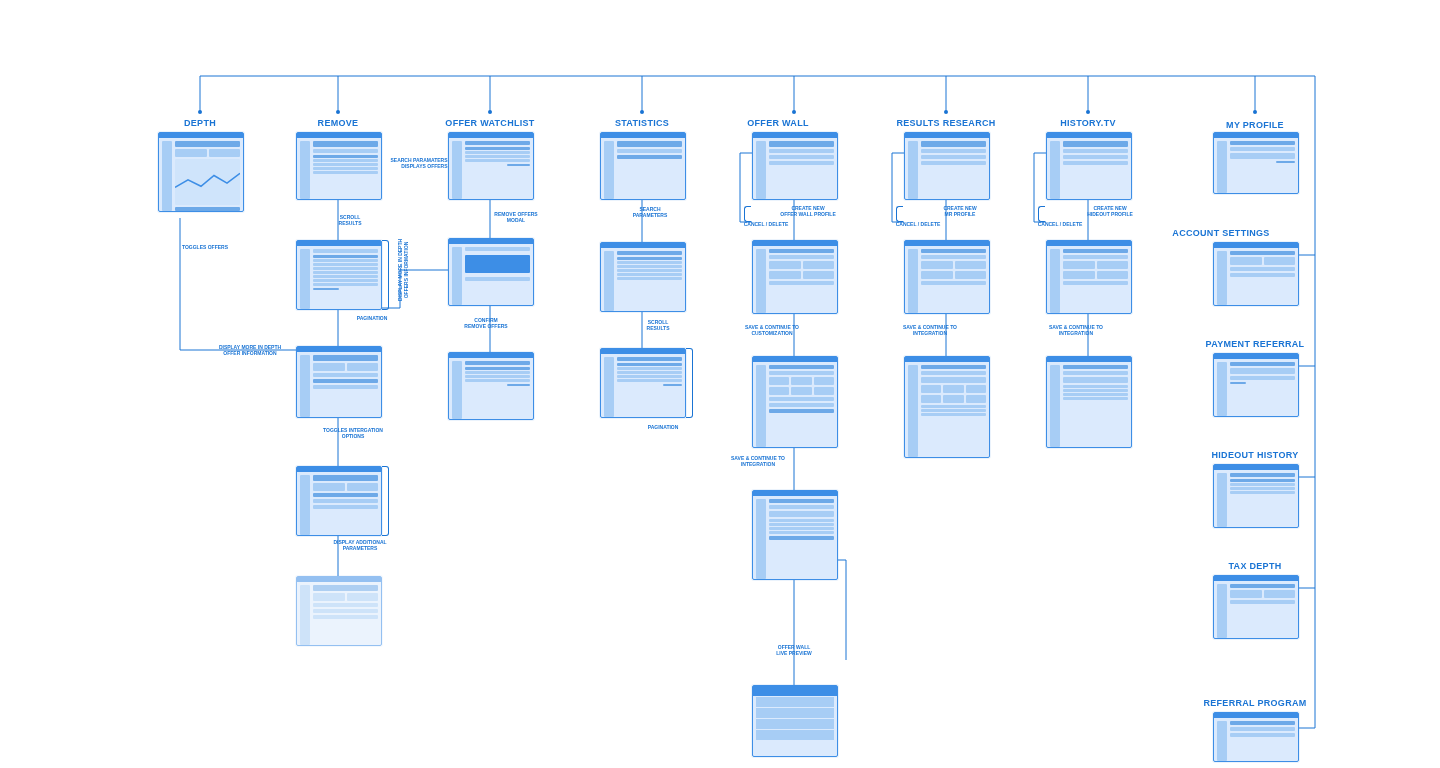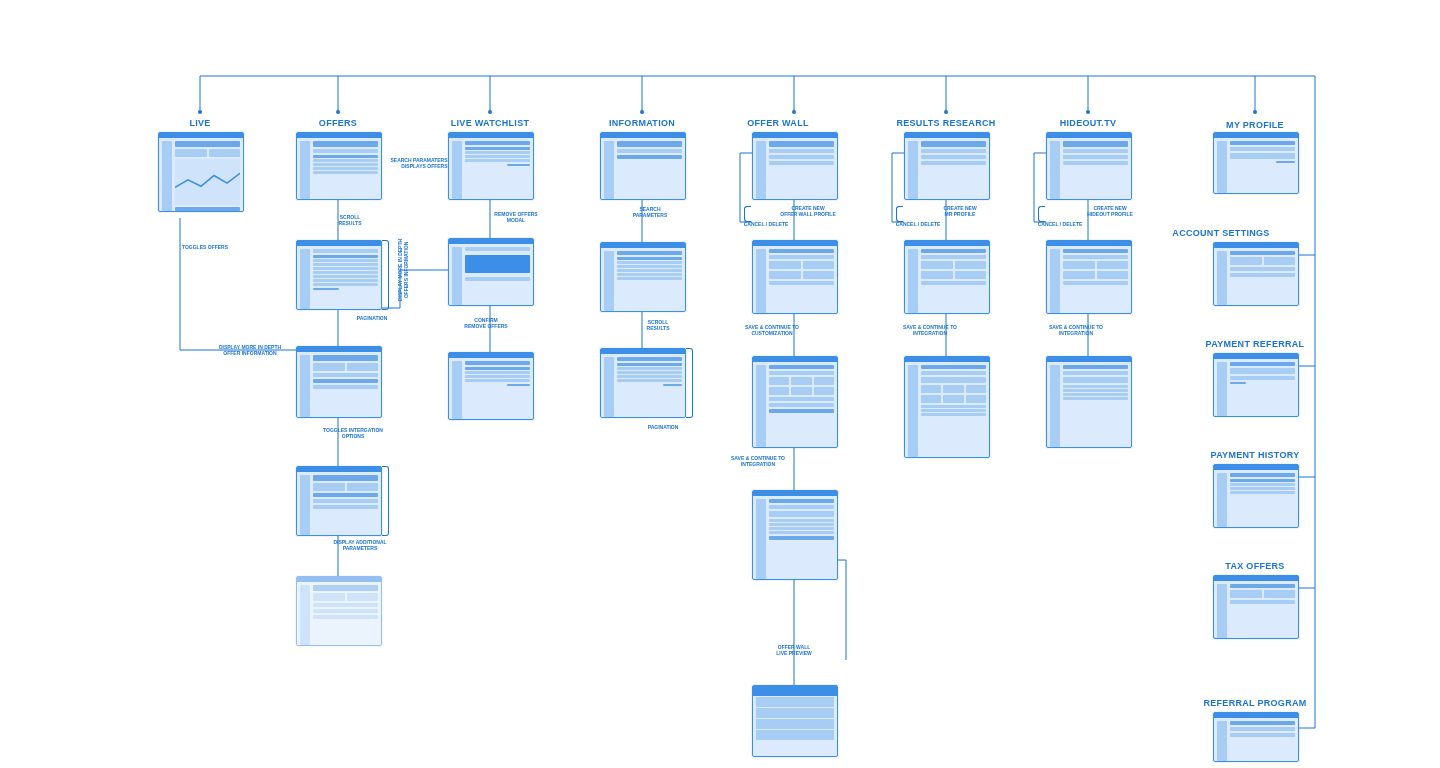--- a/index.html
+++ b/index.html
@@ -87,27 +87,27 @@
         <circle cx="338" cy="112" r="2"></circle>
         <circle cx="490" cy="112" r="2"></circle>
     <circle cx="642" cy="112" r="2"></circle>
         <circle cx="794" cy="112" r="2"></circle>
         <circle cx="946" cy="112" r="2"></circle>
     <circle cx="1088" cy="112" r="2"></circle>
         <circle cx="1255" cy="112" r="2"></circle>
   </g>
 </svg>
 
-<div class="col-title" style="left:200px;top:118px">LIVE</div>
-<div class="col-title" style="left:338px;top:118px">OFFERS</div>
-<div class="col-title" style="left:490px;top:118px">LIVE WATCHLIST</div>
-<div class="col-title" style="left:642px;top:118px">INFORMATION</div>
+<div class="col-title" style="left:200px;top:118px">DEPTH</div>
+<div class="col-title" style="left:338px;top:118px">REMOVE</div>
+<div class="col-title" style="left:490px;top:118px">OFFER WATCHLIST</div>
+<div class="col-title" style="left:642px;top:118px">STATISTICS</div>
 <div class="col-title" style="left:778px;top:118px">OFFER WALL</div>
 <div class="col-title" style="left:946px;top:118px">RESULTS RESEARCH</div>
-<div class="col-title" style="left:1088px;top:118px">HIDEOUT.TV</div>
+<div class="col-title" style="left:1088px;top:118px">HISTORY.TV</div>
 <div class="col-title" style="left:1255px;top:120px">MY PROFILE</div>
 
 <div class="thumb" style="left:158px;top:132px;height:78px">
   <div class="bar"></div>
   <div class="body" style="height:70px">
     <div class="sb"></div>
     <div class="main">
       <div class="row dark h"></div>
       <div class="grid">
             <div class="cell"></div>
@@ -515,38 +515,38 @@
         <div class="sb"></div>
         <div class="main">
     <div class="row dark"></div>
           <div class="row h"></div>
           <div class="row"></div>
           <div class="row tiny dark" style="width:25%"></div>
   </div>
       </div>
 </div>
 
-<div class="col-title" style="left:1255px;top:450px">PAYMENT HISTORY</div>
+<div class="col-title" style="left:1255px;top:450px">HIDEOUT HISTORY</div>
 <div class="thumb" style="left:1213px;top:464px;height:62px">
   <div class="bar"></div>
       <div class="body" style="height:54px">
         <div class="sb"></div>
         <div class="main">
     <div class="row dark"></div>
           <div class="tbl">
             <div class="r hd"></div>
             <div class="r"></div>
             <div class="r"></div>
             <div class="r"></div>
           </div>
   </div>
       </div>
 </div>
 
-<div class="col-title" style="left:1255px;top:561px">TAX OFFERS</div>
+<div class="col-title" style="left:1255px;top:561px">TAX DEPTH</div>
 <div class="thumb" style="left:1213px;top:575px;height:62px">
   <div class="bar"></div>
       <div class="body" style="height:54px">
         <div class="sb"></div>
         <div class="main">
     <div class="row dark"></div>
           <div class="grid">
             <div class="cell"></div>
             <div class="cell"></div>
           </div>

